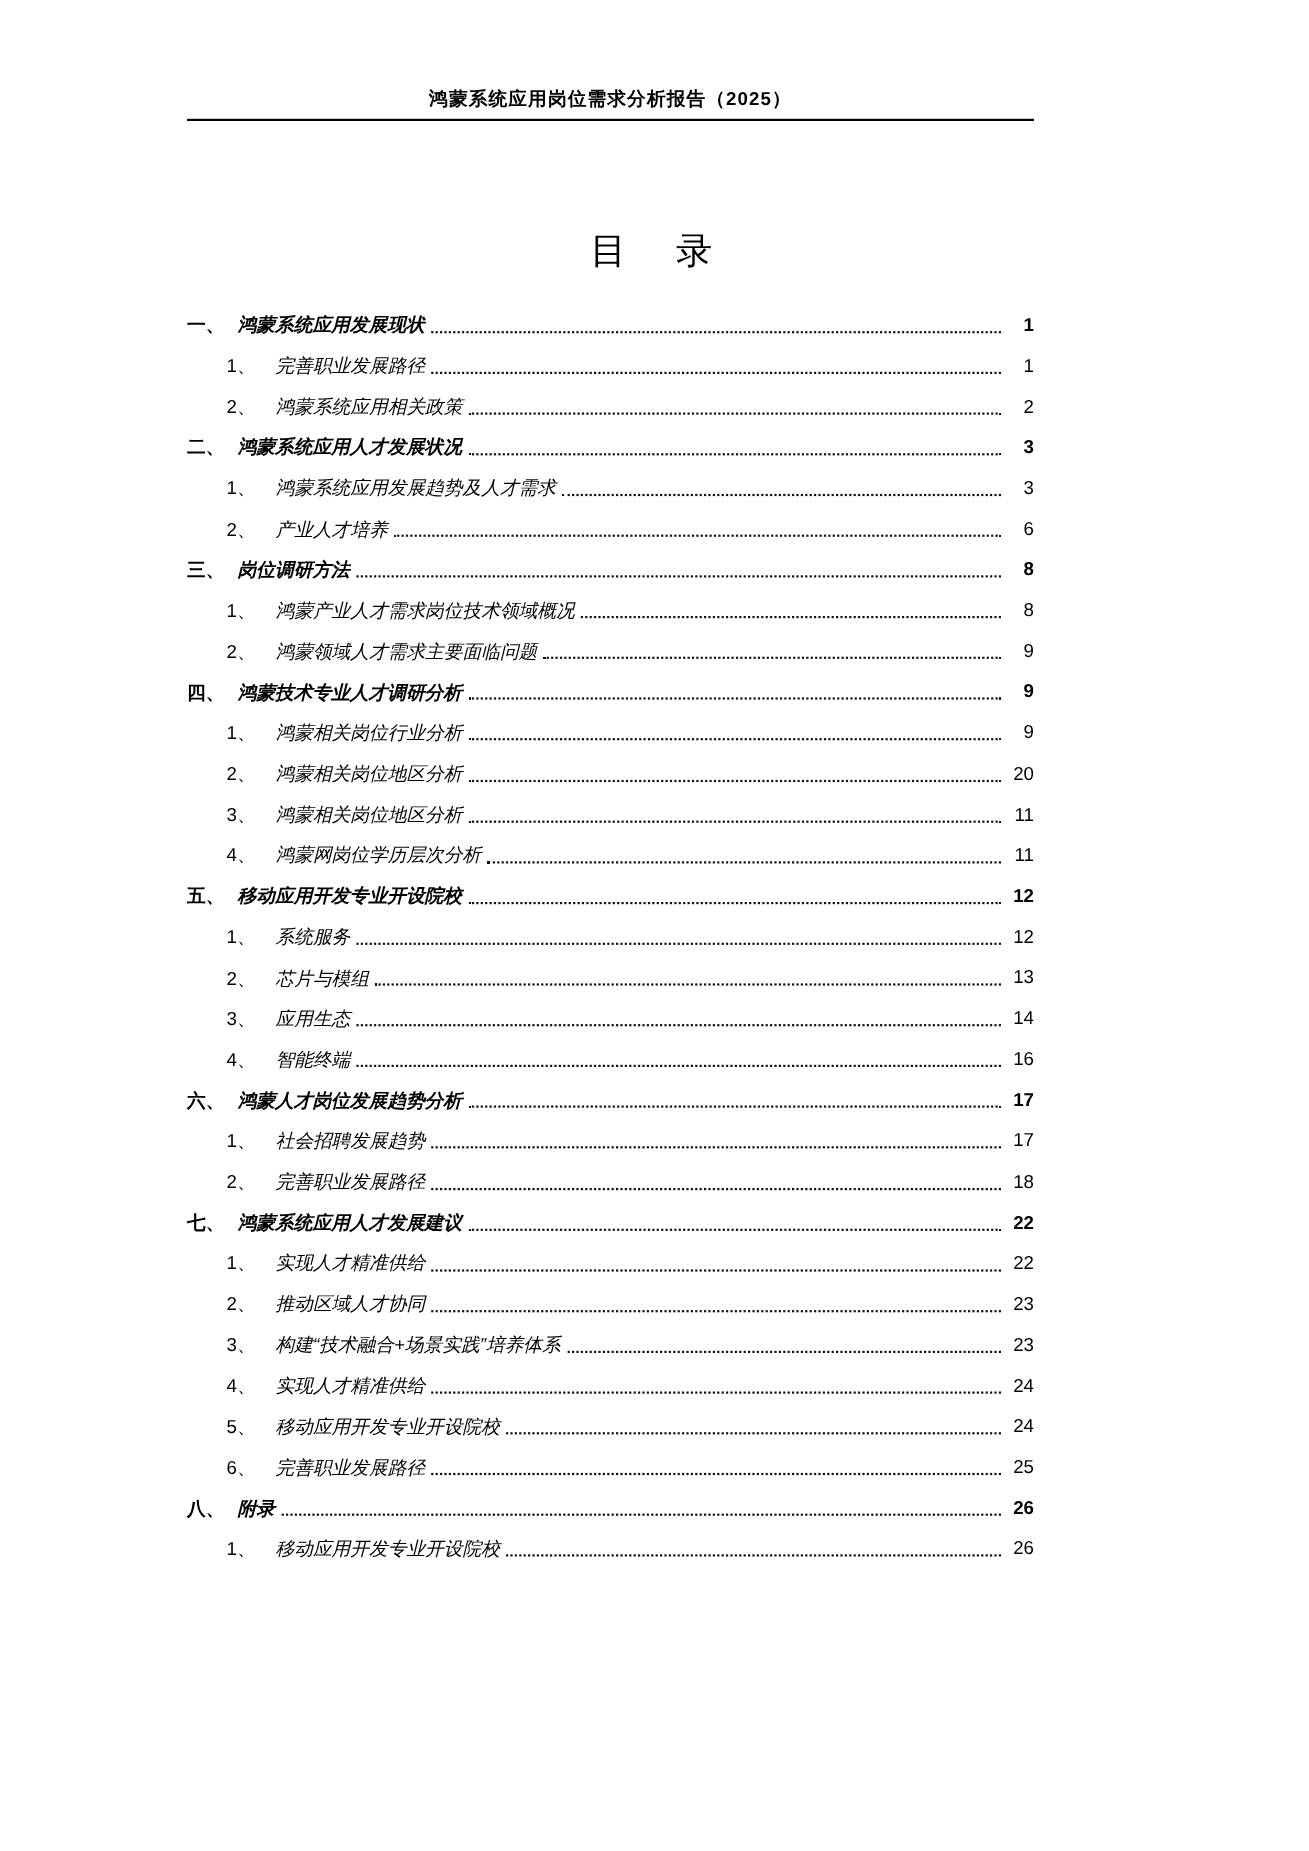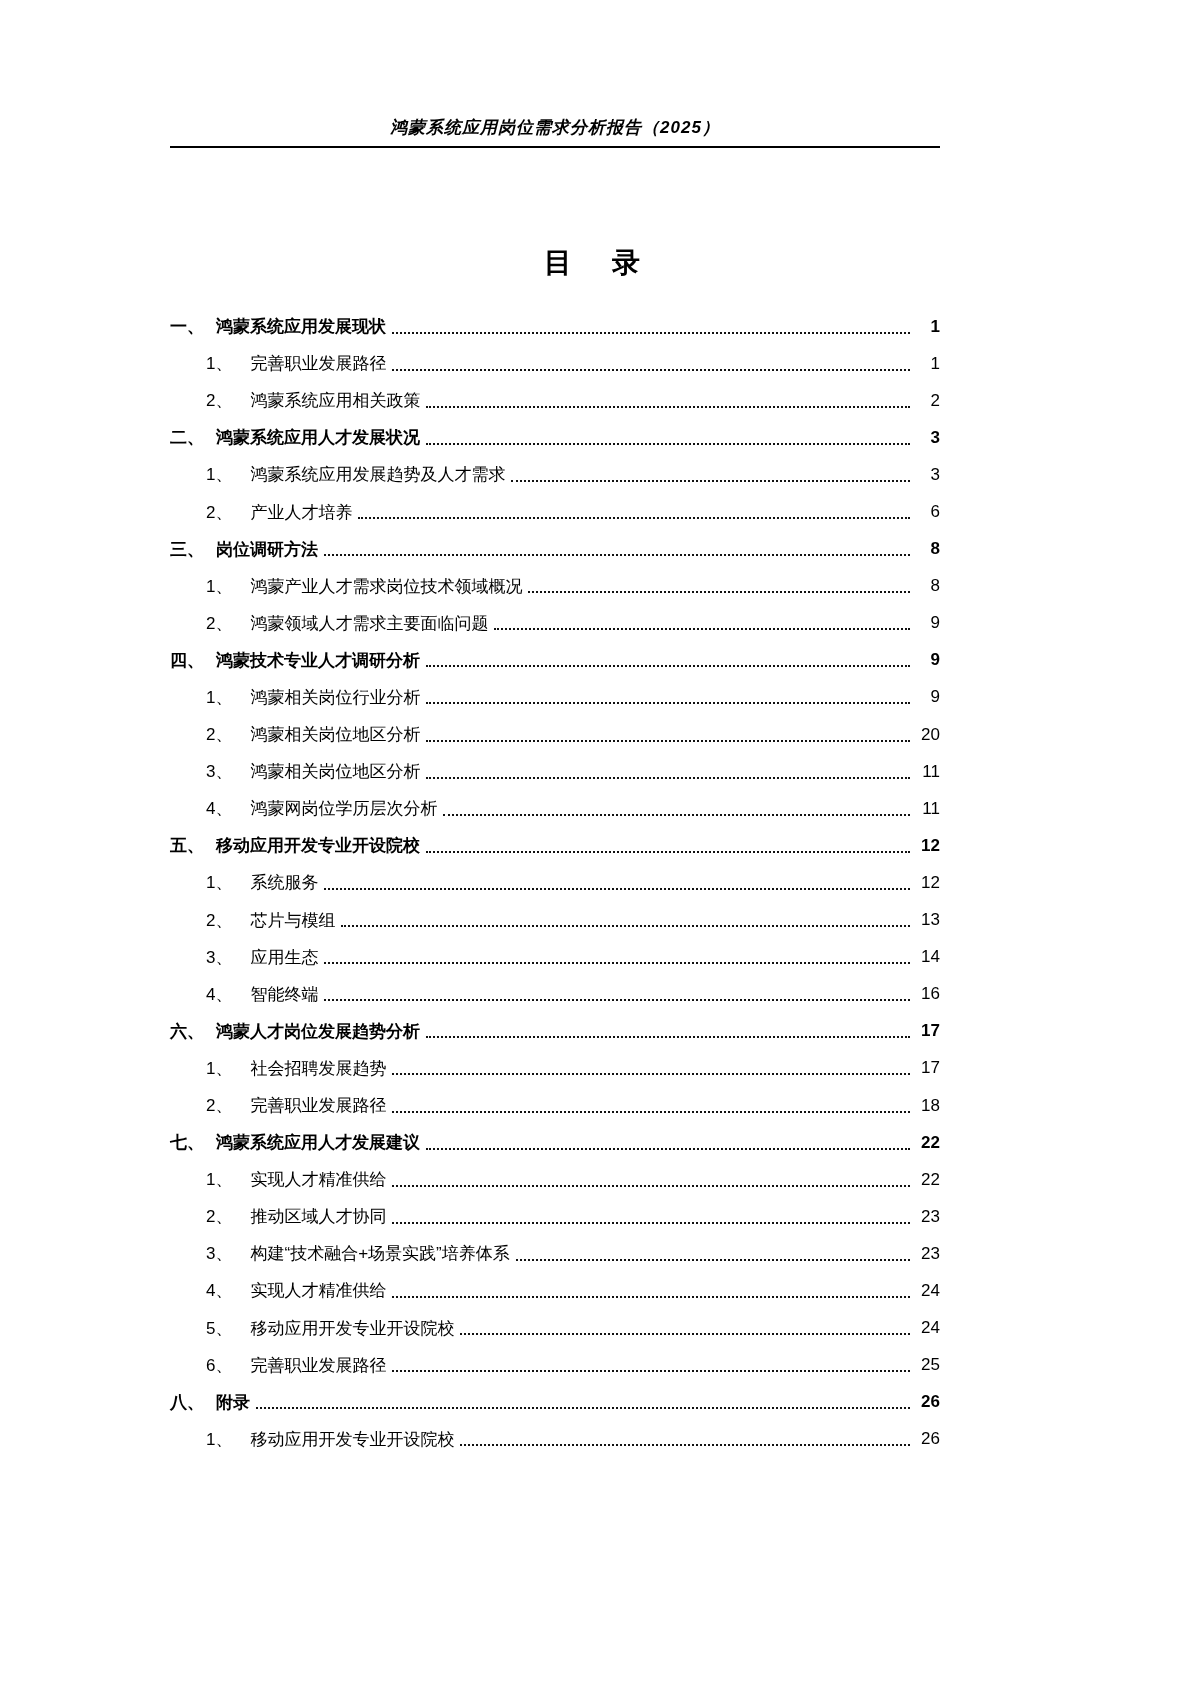--- a/index.html
+++ b/index.html
@@ -15,40 +15,39 @@
     margin: 0 auto;
     background: #ffffff;
     color: #000000;
     overflow: hidden;
   }
   .content-col {
     width: 770px;
     margin-left: 170px;
   }
   .header {
-    padding-top: 116px;
-    font-style: italic;
+    padding-top: 78px;
   }
   .header-title {
     text-align: center;
     font-size: 17px;
     font-weight: 700;
     letter-spacing: 1px;
     color: #000;
   }
   .header-rule {
     margin-top: 7px;
     border-bottom: 2px solid #000;
     height: 0;
   }
   .doc-title {
     margin: 96px 0 0 0;
     text-align: center;
-    font-size: 28px;
-    font-weight: 700;
+    font-size: 33px;
+    font-weight: 400;
     letter-spacing: 6px;
     color: #000;
   }
   .toc {
     margin-top: 26px;
   }
   .toc-row {
     display: flex;
     align-items: center;
     height: 37.1px;
@@ -65,20 +64,21 @@
   }
   .toc-row .num {
     white-space: nowrap;
     margin-right: 12px;
   }
   .toc-row.lvl2 .num {
     margin-right: 18px;
   }
   .toc-row .ttl {
     white-space: nowrap;
+    font-style: italic;
   }
   .toc-row .leader {
     flex: 1;
     border-bottom: 2px dotted #111;
     position: relative;
     top: 6px;
     margin: 0 4px 0 6px;
     min-width: 20px;
   }
   .toc-row .pg {

